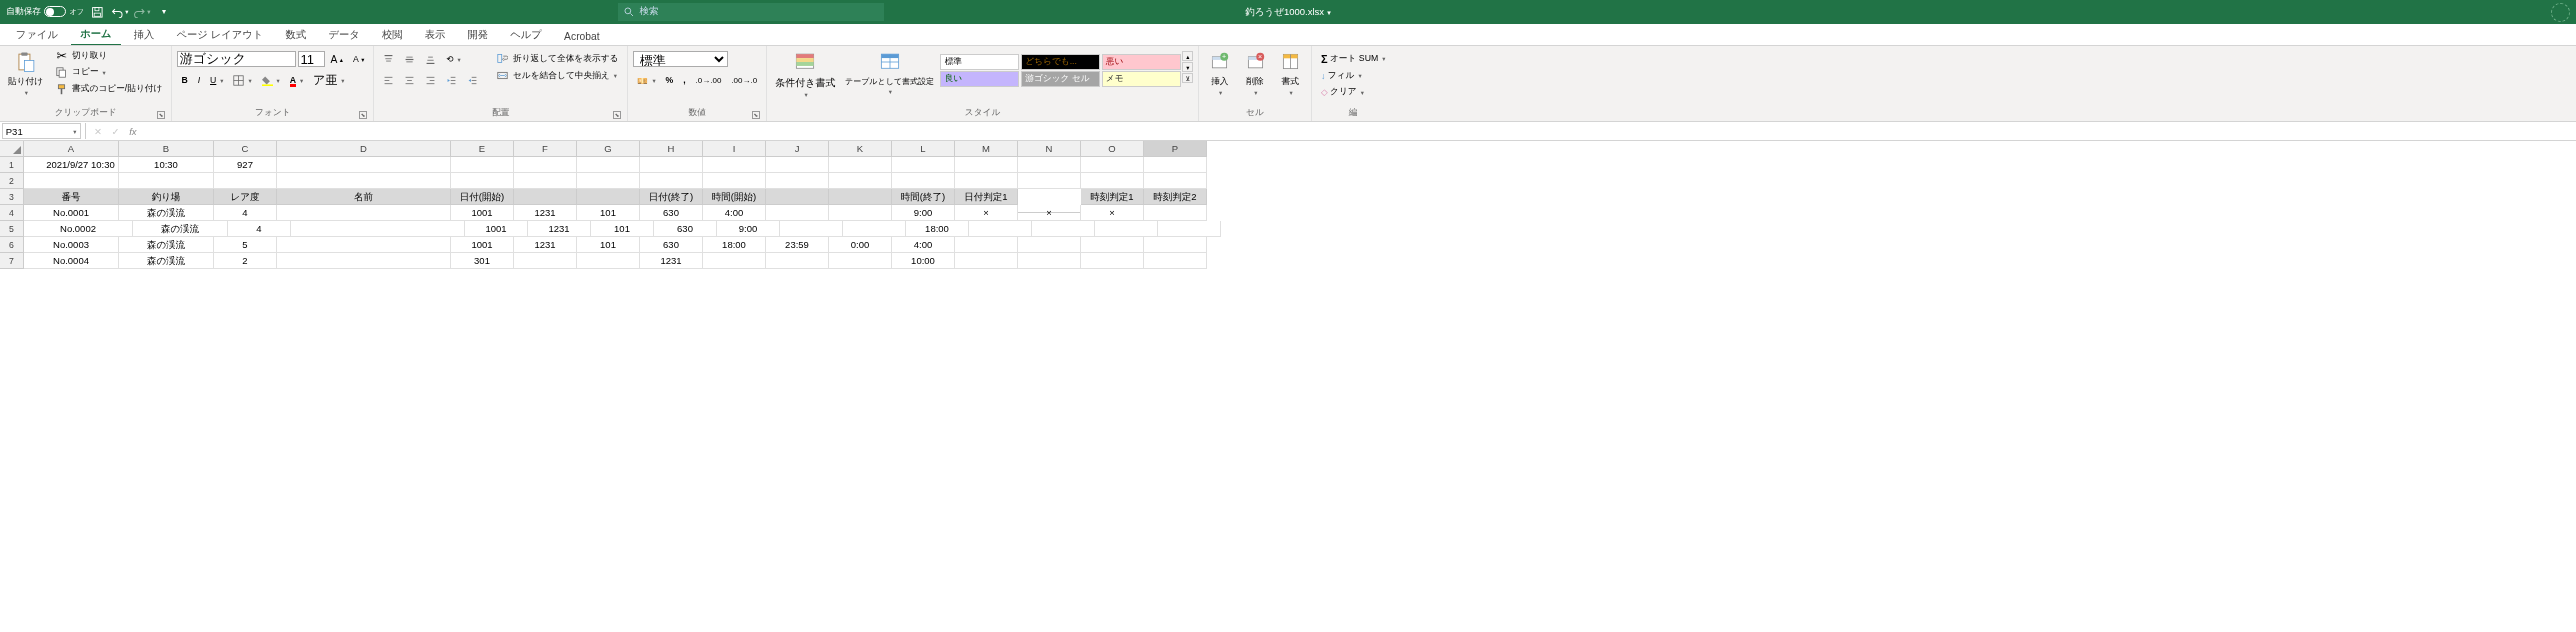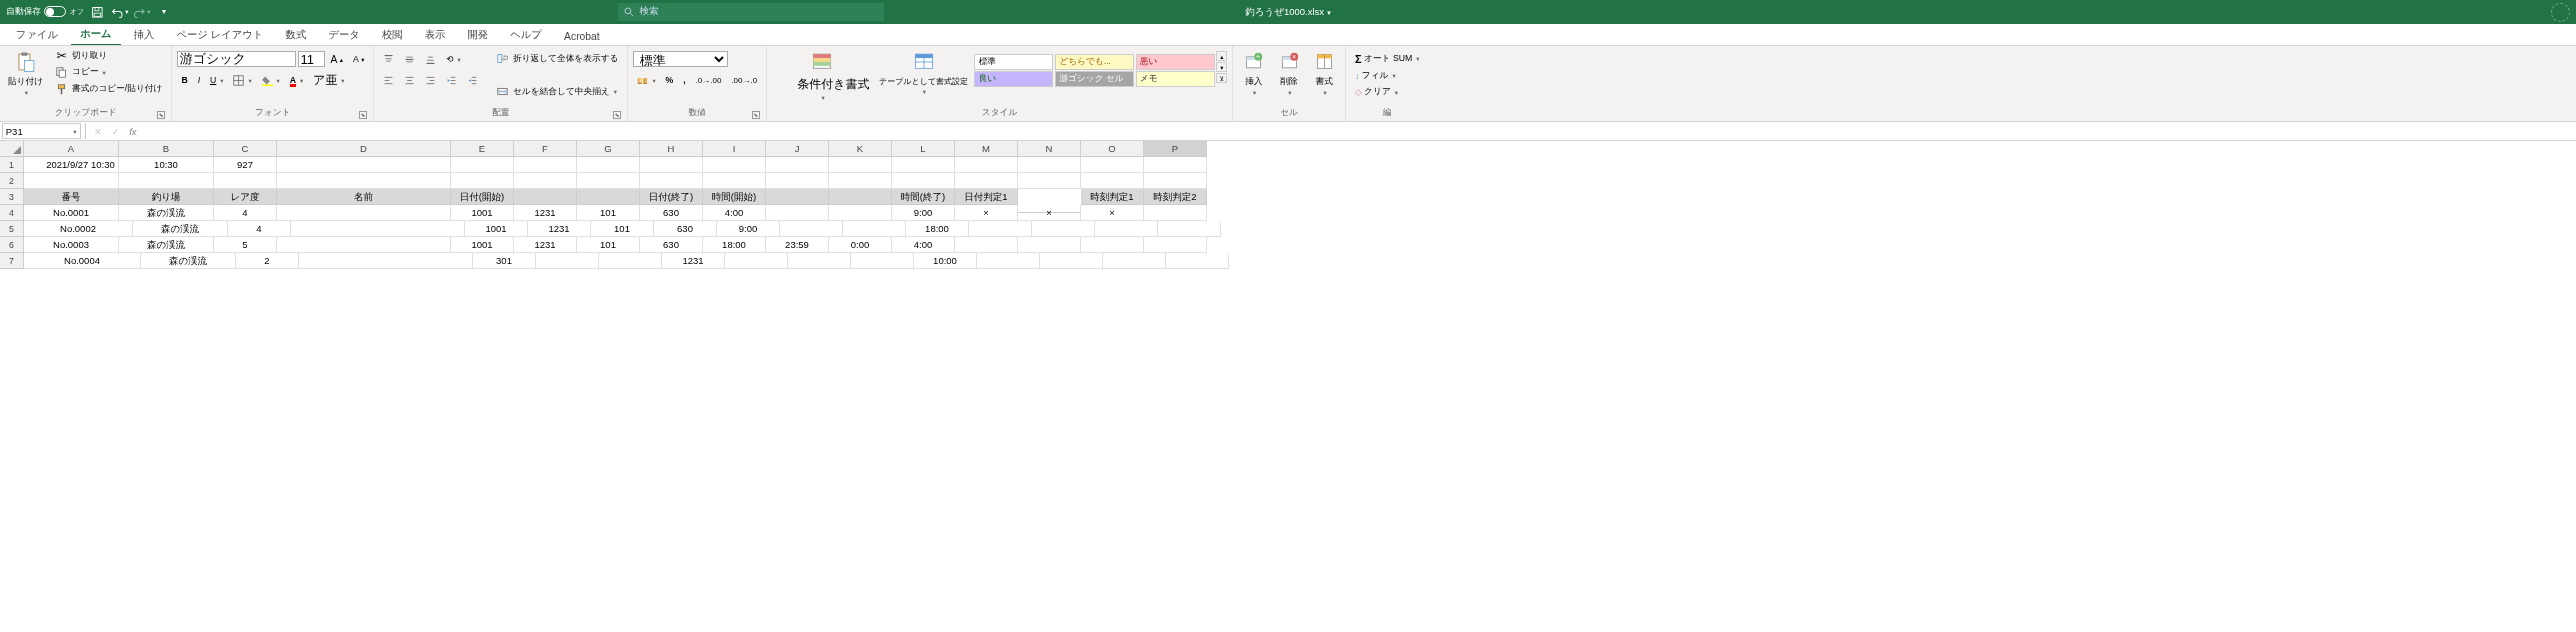--- a/index.html
+++ b/index.html
@@ -274,21 +274,21 @@
           <span class="sbtn">
               <svg width="11" height="11" viewBox="0 0 14 14">
                 <path d="M2 7 L5 5 L5 9 Z" fill="#5b9bd5"></path>
                 <line x1="6" y1="3" x2="12" y2="3" stroke="#666"></line>
                 <line x1="6" y1="7" x2="12" y2="7" stroke="#666"></line>
                 <line x1="6" y1="11" x2="12" y2="11" stroke="#666"></line>
               </svg>
             </span>
         </div>
       </div>
-      <div class="col" style="gap:17px;padding-top:3.2px;margin-left:4.8px;">
+      <div class="col" style="gap:1px;padding-top:3.2px;margin-left:4.8px;">
         <div class="sbtn">
             <span class="ico">
               <svg width="11" height="11" viewBox="0 0 14 14">
                 <rect x="1" y="2" width="5" height="10" fill="none" stroke="#5b9bd5"></rect>
                 <path d="M8 4 h4 a2 2 0 0 1 0 4 h-3 m0 -2 l-2 2 l2 2" fill="none" stroke="#666"></path>
               </svg>
             </span>
             <span>折り返して全体を表示する</span>
           </div>
         <div class="sbtn">
@@ -335,39 +335,39 @@
     <div class="group-body">
       <div class="vbtn">
           <span class="ico ico32">
             <svg width="22" height="22" viewBox="0 0 28 28">
               <rect x="3" y="4" width="22" height="18" fill="#fff" stroke="#888"></rect>
               <rect x="3" y="4" width="22" height="5" fill="#e27b7b"></rect>
               <rect x="3" y="9" width="22" height="5" fill="#f4d889"></rect>
               <rect x="3" y="14" width="22" height="5" fill="#a5d49a"></rect>
             </svg>
           </span>
-          <span style="font-size:12px;margin-left:22px;">条件付き書式</span>
+          <span style="font-size:10px;">条件付き書式</span>
           <span class="dd">▾</span>
         </div>
       <div class="vbtn">
           <span class="ico ico32">
             <svg width="22" height="22" viewBox="0 0 28 28">
               <rect x="3" y="4" width="22" height="18" fill="#fff" stroke="#5b9bd5"></rect>
               <rect x="3" y="4" width="22" height="5" fill="#5b9bd5"></rect>
               <line x1="14" y1="4" x2="14" y2="22" stroke="#5b9bd5"></line>
               <line x1="3" y1="14" x2="25" y2="14" stroke="#5b9bd5"></line>
             </svg>
           </span>
           <span style="font-size:8px;">テーブルとして書式設定</span>
           <span class="dd">▾</span>
         </div>
       <div style="display:flex;">
         <div class="stylegrid" id="styles-gallery">
             <div class="stylecell" style="background: rgb(255, 255, 255); color: rgb(0, 0, 0);">標準</div>
-            <div class="stylecell" style="background: #fef9c3; color: rgb(156, 101, 0);">どちらでも...</div>
+            <div class="stylecell" style="background: #000000; color: rgb(156, 101, 0);">どちらでも...</div>
             <div class="stylecell" style="background: rgb(255, 199, 206); color: rgb(156, 0, 6);">悪い</div>
             <div class="stylecell" style="background: #c4b5fd; color: rgb(0, 97, 0); font-family: Liberation Serif, serif;">良い</div>
             <div class="stylecell" style="background: rgb(165, 165, 165); color: rgb(255, 255, 255);">游ゴシック セル</div>
             <div class="stylecell" style="background: rgb(255, 255, 204); color: rgb(51, 51, 51);">メモ</div>
           </div>
         <div class="col" style="justify-content:center;margin-left:1.6px;">
           <span class="sbtn" style="border:0.8px solid #ccc;width:11px;height:10.3px;justify-content:center;font-size:6.3px;">▴</span>
           <span class="sbtn" style="border:0.8px solid #ccc;width:11px;height:10.3px;justify-content:center;font-size:6.3px;">▾</span>
           <span class="sbtn" style="border:0.8px solid #ccc;width:11px;height:10.3px;justify-content:center;font-size:6.3px;">⊻</span>
         </div>
@@ -580,21 +580,21 @@
       <div class="cell c" style="width: 63px;">23:59</div>
       <div class="cell c" style="width: 63px;">0:00</div>
       <div class="cell c" style="width: 63px;">4:00</div>
       <div class="cell" style="width: 63px;"></div>
       <div class="cell" style="width: 63px;"></div>
       <div class="cell" style="width: 63px;"></div>
       <div class="cell" style="width: 63px;"></div>
     </div>
     <div class="gridrow">
       <div class="rh">7</div>
-      <div class="cell c" style="width: 117px;">No.0004</div>
+      <div class="cell c" style="width: 95px;">No.0004</div>
       <div class="cell c" style="width: 95px;">森の渓流</div>
       <div class="cell c" style="width: 63px;">2</div>
       <div class="cell" style="width: 174px;"></div>
       <div class="cell c" style="width: 63px;">301</div>
       <div class="cell" style="width: 63px;"></div>
       <div class="cell" style="width: 63px;"></div>
       <div class="cell c" style="width: 63px;">1231</div>
       <div class="cell" style="width: 63px;"></div>
       <div class="cell" style="width: 63px;"></div>
       <div class="cell" style="width: 63px;"></div>

